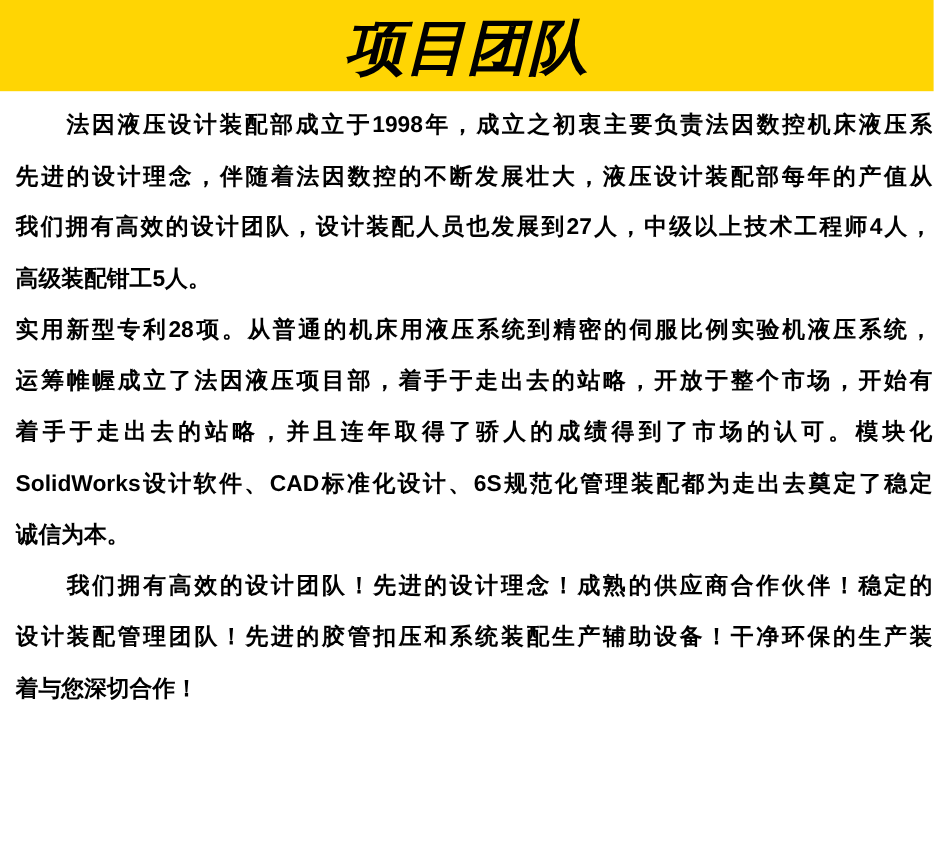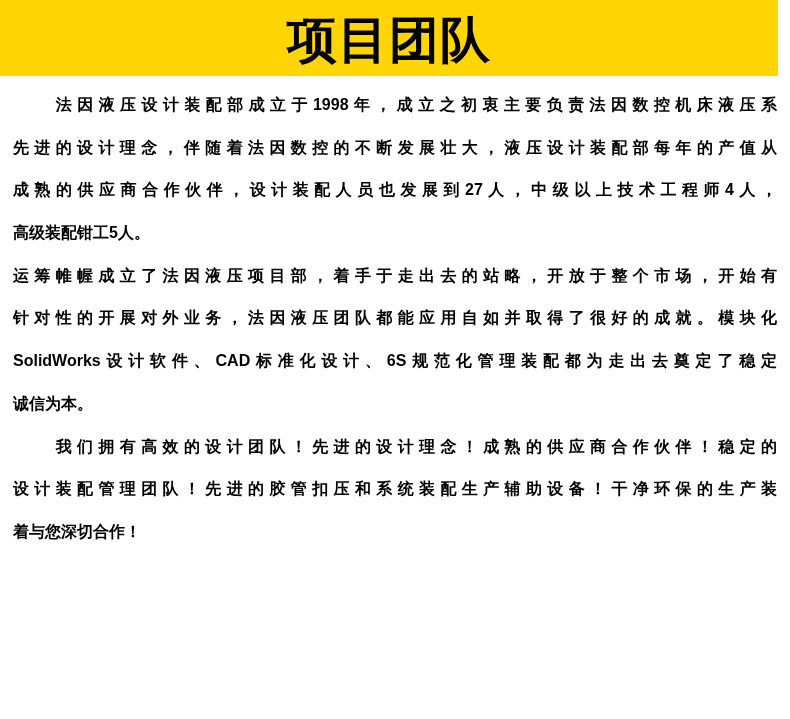--- a/index.html
+++ b/index.html
@@ -27,47 +27,48 @@
     font-weight: bold;
     color: #000000;
     letter-spacing: 1px;
     padding-top: 4px;
   }
   .body-text {
     padding: 8px 13px 0 13px;
     width: 790px;
   }
   .line {
-    font-size: 16px;
+    font-size: 19px;
     font-weight: bold;
     color: #000000;
     height: 42.7px;
     line-height: 42.7px;
     overflow: hidden;
     text-align: justify;
     text-align-last: justify;
   }
   .line.para-end {
     text-align: right;
     text-align-last: left;
   }
 </style>
 </head>
 <body>
 
 <div class="page" style="background: rgb(255, 255, 255);">
-  <div class="banner" style="background: rgb(255, 213, 3);">
+  <div class="banner" style="background: rgb(255, 213, 3); font-style: italic;">
     <h1 style="color: rgb(0, 0, 0);">项目团队</h1>
   </div>
   <div class="body-text" style="color: rgb(0, 0, 0);">
       <div class="line">　　法因液压设计装配部成立于1998年，成立之初衷主要负责法因数控机床液压系</div>
       <div class="line">先进的设计理念，伴随着法因数控的不断发展壮大，液压设计装配部每年的产值从</div>
-      <div class="line">成熟的供应商合作伙伴，设计装配人员也发展到27人，中级以上技术工程师4人，</div>
+      <div class="line">我们拥有高效的设计团队，设计装配人员也发展到27人，中级以上技术工程师4人，</div>
       <div class="line para-end">高级装配钳工5人。</div>
+      <div class="line">实用新型专利28项。从普通的机床用液压系统到精密的伺服比例实验机液压系统，</div>
       <div class="line">运筹帷幄成立了法因液压项目部，着手于走出去的站略，开放于整个市场，开始有</div>
-      <div class="line">针对性的开展对外业务，法因液压团队都能应用自如并取得了很好的成就。模块化</div>
+      <div class="line">着手于走出去的站略，并且连年取得了骄人的成绩得到了市场的认可。模块化</div>
       <div class="line">SolidWorks设计软件、CAD标准化设计、6S规范化管理装配都为走出去奠定了稳定</div>
       <div class="line para-end">诚信为本。</div>
       <div class="line">　　我们拥有高效的设计团队！先进的设计理念！成熟的供应商合作伙伴！稳定的</div>
       <div class="line">设计装配管理团队！先进的胶管扣压和系统装配生产辅助设备！干净环保的生产装</div>
       <div class="line para-end">着与您深切合作！</div>
     </div>
 </div>
 
 </body></html>

